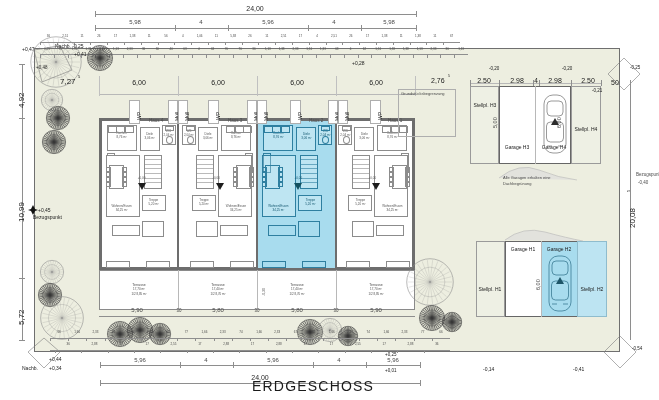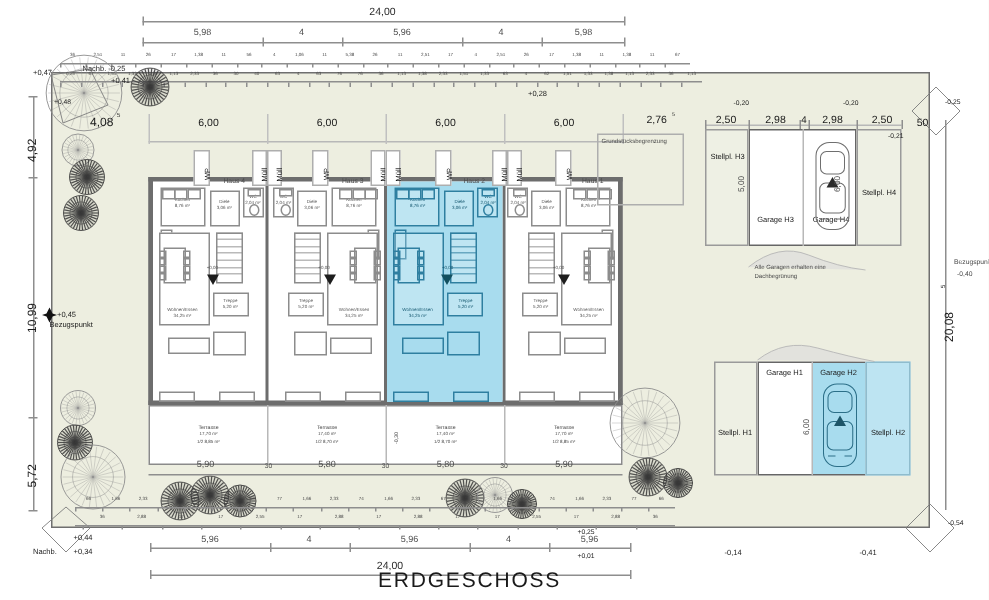--- a/index.html
+++ b/index.html
@@ -1168,21 +1168,21 @@
         <line x1="10" y1="10" x2="10.876549414901366" y2="0.5405253251971711" stroke="#3a3a3a" stroke-width="0.8" opacity="0.85"></line>
         <line x1="10" y1="10" x2="12.599798405684787" y2="0.8626563898582198" stroke="#3a3a3a" stroke-width="0.8" opacity="0.85"></line>
         <line x1="10" y1="10" x2="14.234514379877108" y2="1.4959487321269052" stroke="#3a3a3a" stroke-width="0.8" opacity="0.85"></line>
         <line x1="10" y1="10" x2="15.725029045602934" y2="2.418836340837723" stroke="#3a3a3a" stroke-width="0.8" opacity="0.85"></line>
         <line x1="10" y1="10" x2="17.020584713596257" y2="3.599891385357701" stroke="#3a3a3a" stroke-width="0.8" opacity="0.85"></line>
         <line x1="10" y1="10" x2="18.07706278943133" y2="4.998894452665116" stroke="#3a3a3a" stroke-width="0.8" opacity="0.85"></line>
         <line x1="10" y1="10" x2="18.85848617934138" y2="6.568204171222046" stroke="#3a3a3a" stroke-width="0.8" opacity="0.85"></line>
         <line x1="10" y1="10" x2="19.338244446997066" y2="8.254379580742576" stroke="#3a3a3a" stroke-width="0.8" opacity="0.85"></line>
       </svg>
     </div>
-  <div class="txt t8" style="left:60px;top:78px;">4,08</div>
+  <div class="txt t8" style="left:60px;top:78px;">7,27</div>
   <div class="txt t4" style="left:78px;top:75px;">5</div>
 
   <div class="abs dim" style="left:99px;top:316px;width:316px;"></div>
   <div class="txt t6 ctr gray" style="left:137px;top:307px;">5,90</div>
   <div class="txt t45 ctr gray" style="left:179px;top:308px;">30</div>
   <div class="txt t6 ctr gray" style="left:218px;top:307px;">5,80</div>
   <div class="txt t45 ctr gray" style="left:257px;top:308px;">30</div>
   <div class="txt t6 ctr gray" style="left:297px;top:307px;">5,80</div>
   <div class="txt t45 ctr gray" style="left:336px;top:308px;">30</div>
   <div class="txt t6 ctr gray" style="left:376px;top:307px;">5,90</div>

